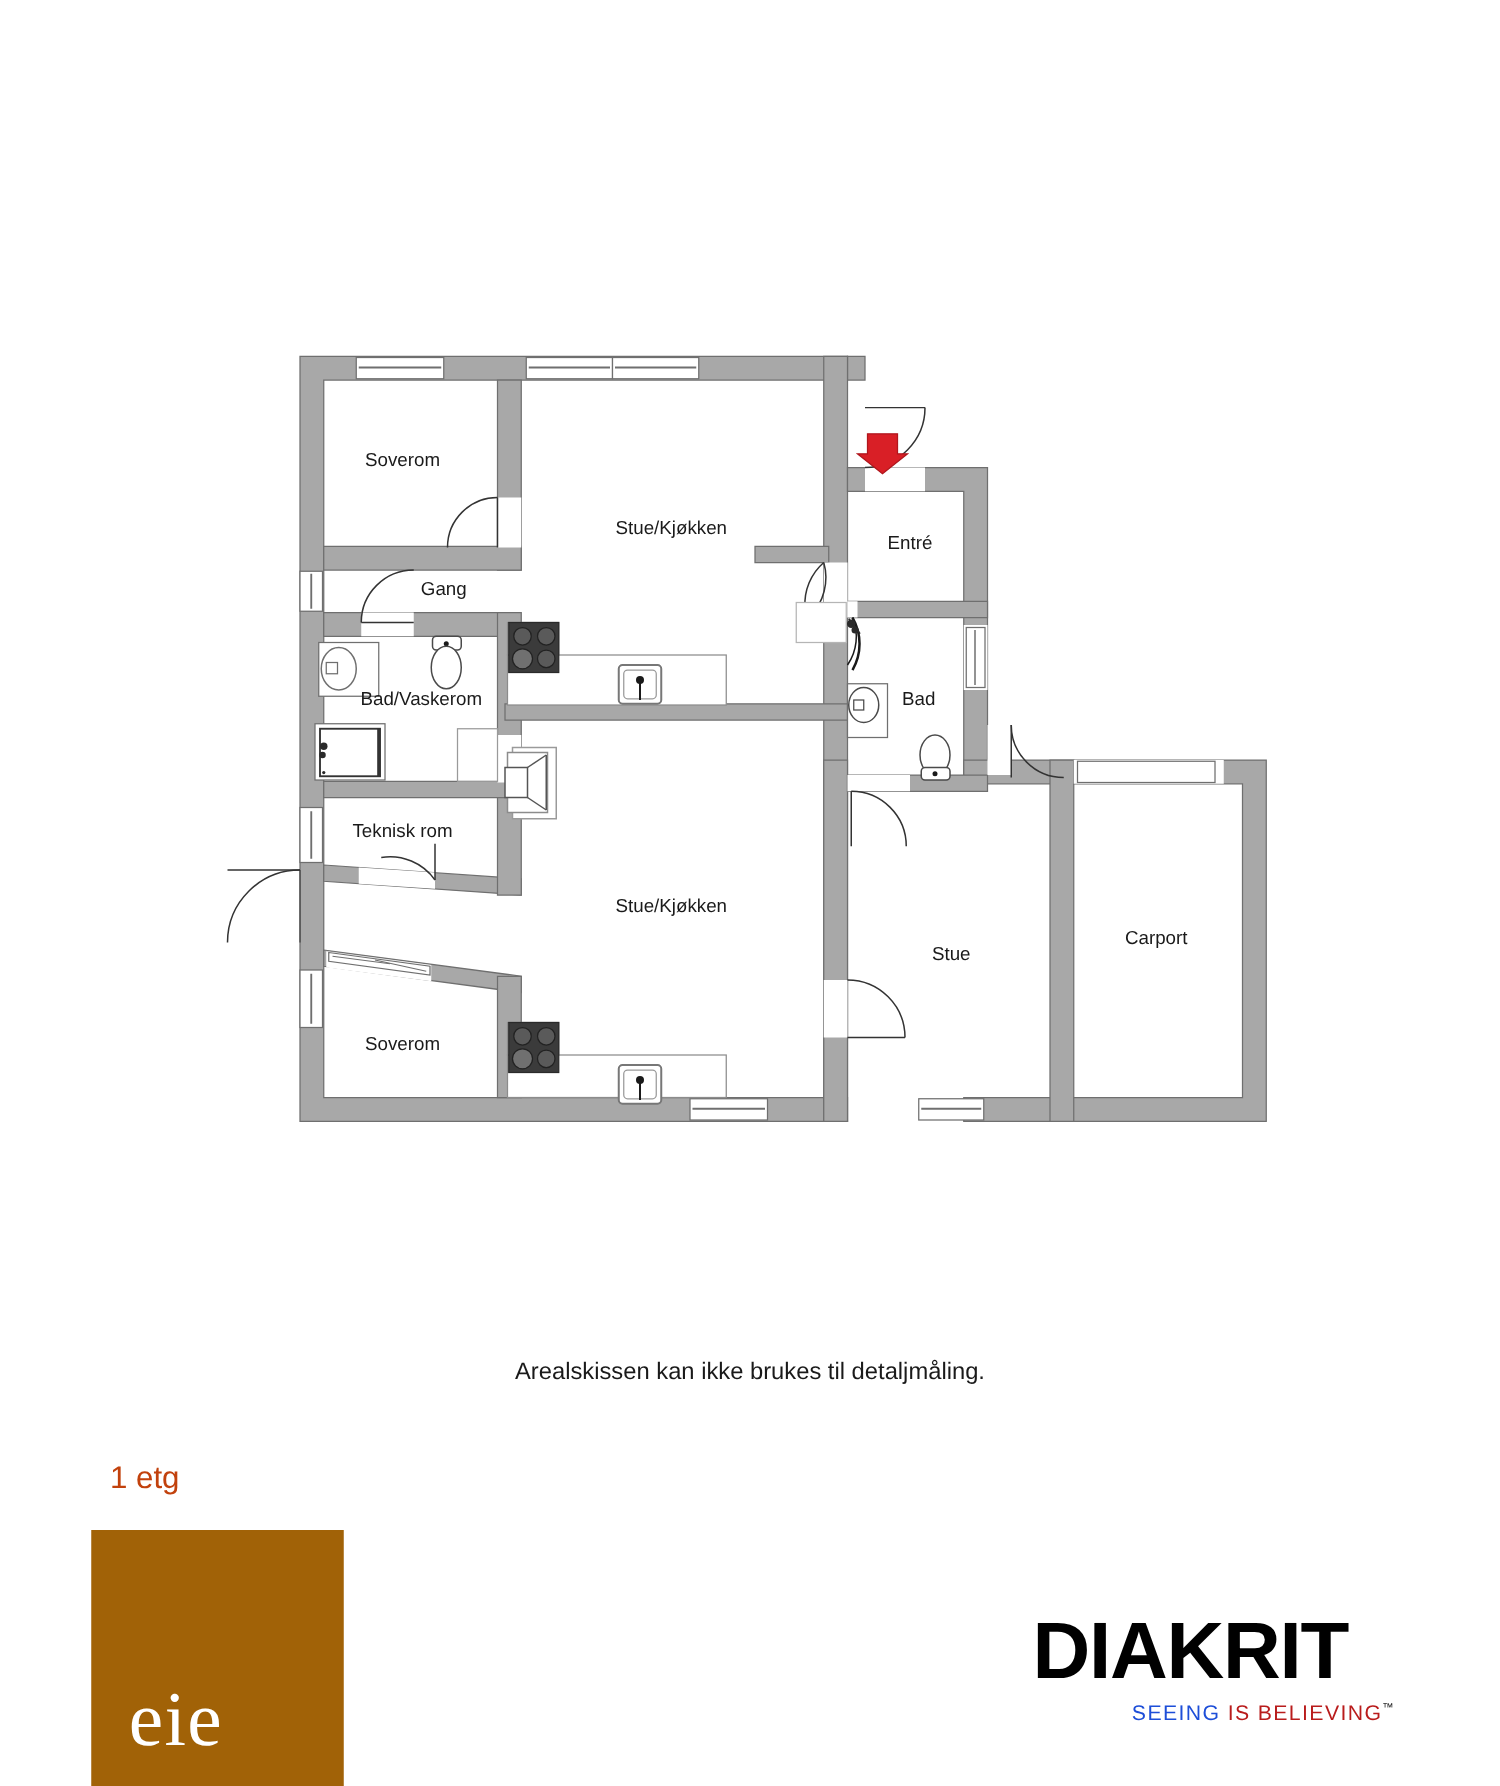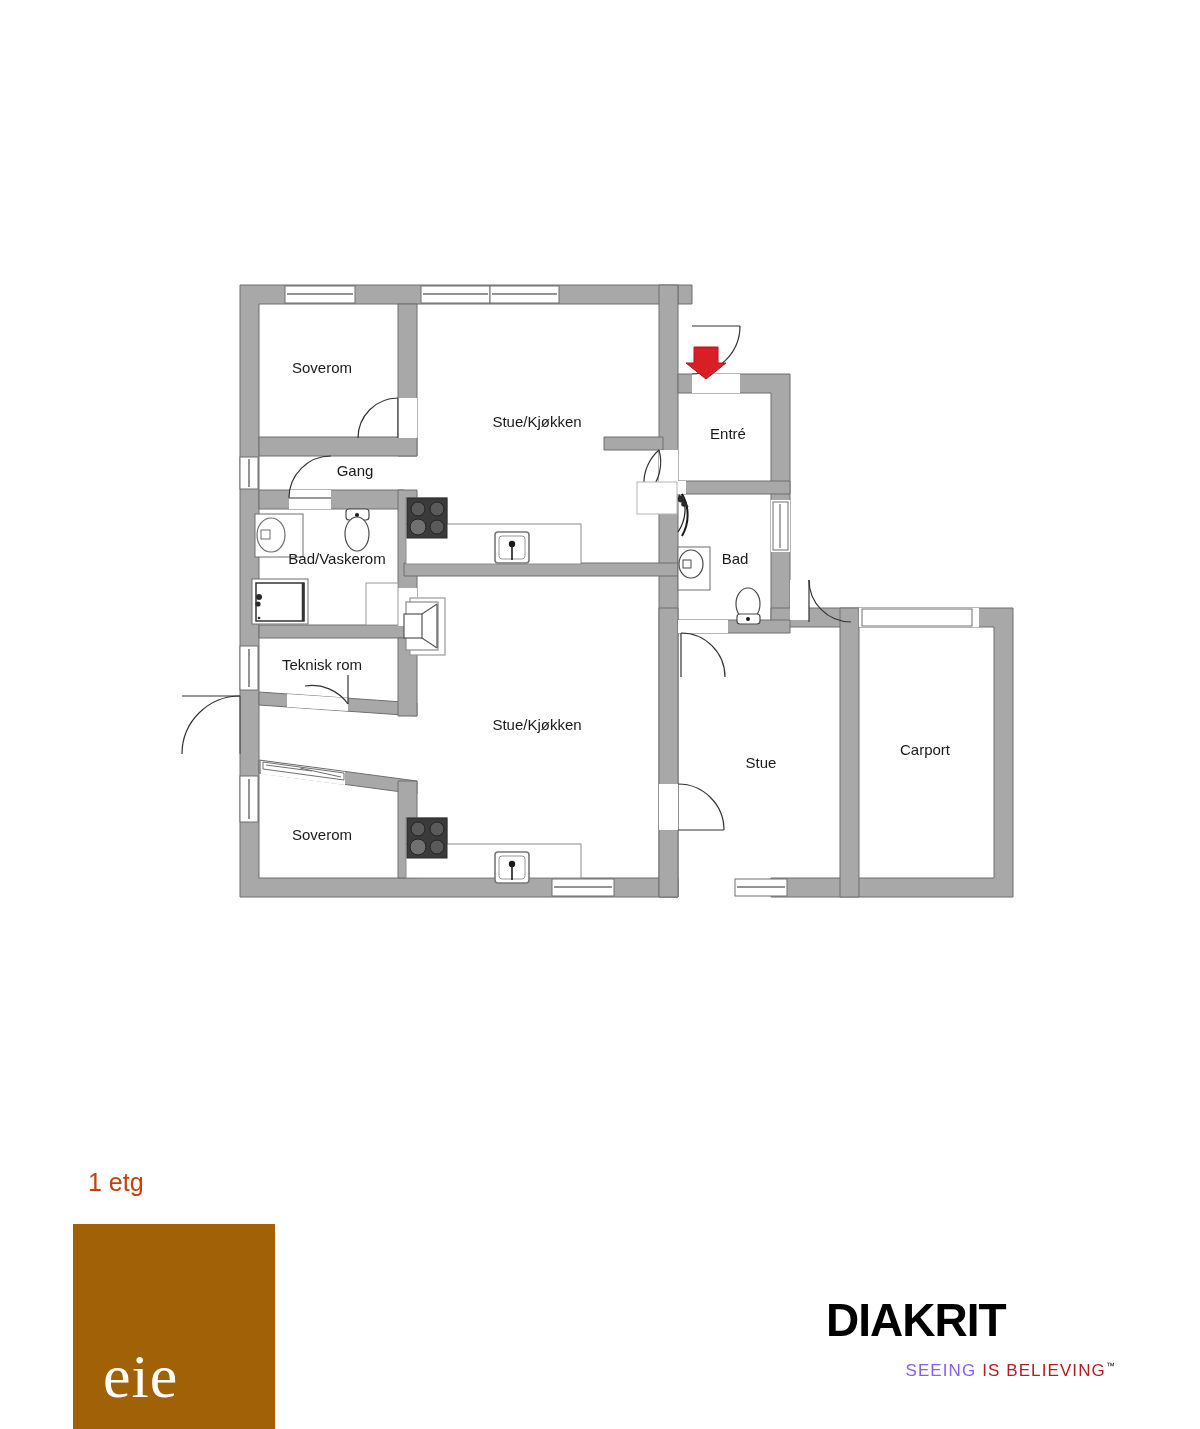--- a/index.html
+++ b/index.html
@@ -73,37 +73,37 @@
   #diakrit-logo {
     position: absolute;
     left: 826px;
     top: 1289px;
     width: 290px;
     height: 100px;
   }
   #diakrit-logo .dk-word {
     font-family: "Liberation Sans", sans-serif;
     font-weight: bold;
-    font-size: 46px;
+    font-size: 64px;
     letter-spacing: -1px;
     color: #000000;
     line-height: 62px;
     display: block;
   }
   #diakrit-logo .dk-tagline {
     display: block;
     margin-top: 6px;
     text-align: right;
     font-family: "Liberation Sans", sans-serif;
     font-size: 17px;
     letter-spacing: 1.1px;
     line-height: 19px;
     white-space: nowrap;
   }
-  #diakrit-logo .dk-seeing { color: #8b5cf6; }
+  #diakrit-logo .dk-seeing { color: #1d4ed8; }
   #diakrit-logo .dk-isbelieving { color: #b91c1c; }
   #diakrit-logo .dk-tm {
     font-size: 9px;
     vertical-align: super;
     color: #111111;
   }
 </style>
 </head>
 <body>
 
@@ -384,20 +384,21 @@
       <text class="room-label" x="728" y="403">Entré</text>
       <text class="room-label" x="735" y="528">Bad</text>
       <text class="room-label" x="761" y="732">Stue</text>
       <text class="room-label" x="925" y="719">Carport</text>
     </g>
 
   </svg>
 </div>
 
 <div id="disclaimer">
+  <div>Arealskissen kan ikke brukes til detaljmåling.</div>
 </div>
 
 <div id="floor-label">1 etg</div>
 
 <div id="eie-logo">
   <div class="eie-text">eie</div>
 </div>
 
 <div id="diakrit-logo">
   <span class="dk-word">DIAKRIT</span>

